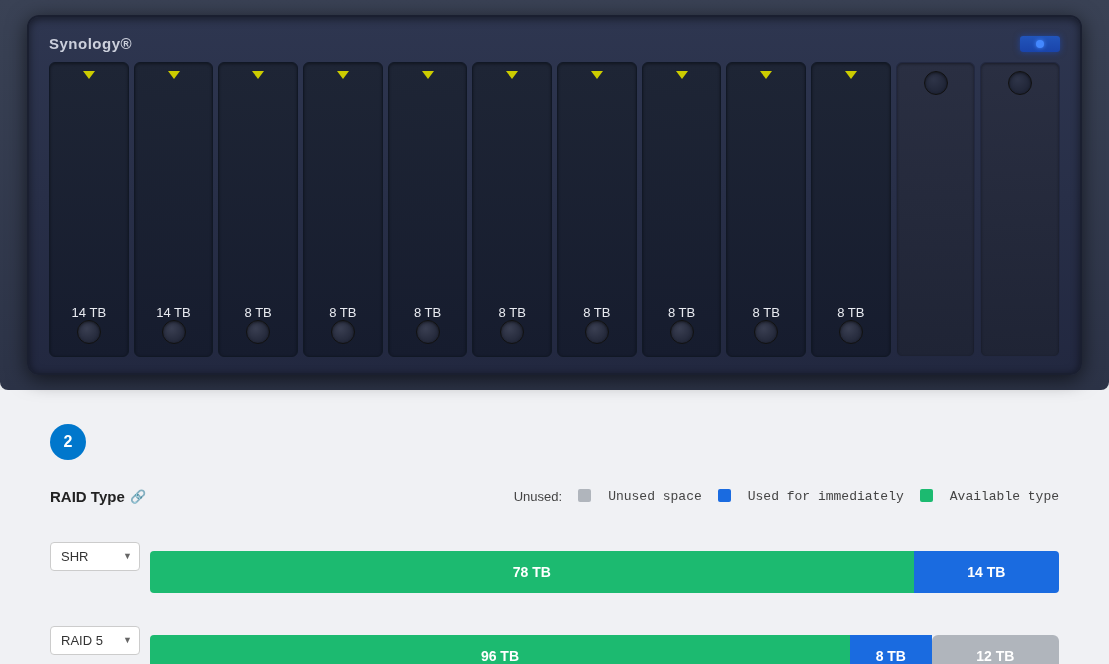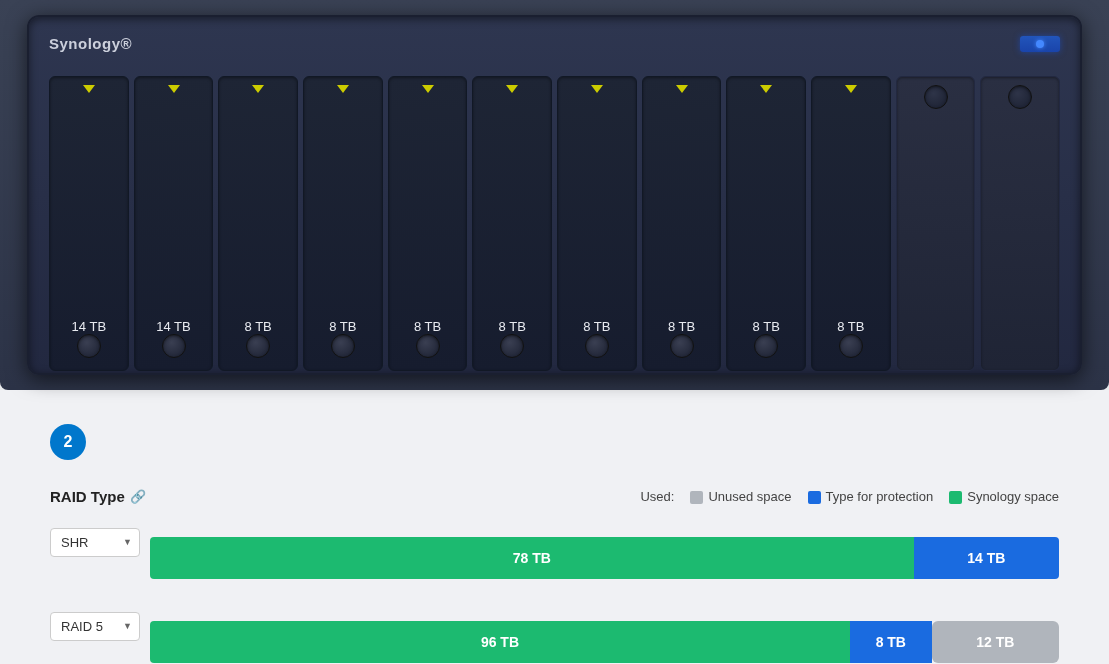--- a/index.html
+++ b/index.html
@@ -31,21 +31,21 @@
       height: 360px;
       position: relative;
       padding: 18px 20px;
       box-shadow: inset 0 2px 8px rgba(0,0,0,0.5), 0 4px 20px rgba(0,0,0,0.6);
     }
 
     .nas-header {
       display: flex;
       align-items: center;
       justify-content: space-between;
-      margin-bottom: 24px;
+      margin-bottom: 10px;
     }
 
     .synology-logo {
       color: #ccd0dc;
       font-size: 15px;
       font-weight: 400;
       letter-spacing: 0.5px;
     }
 
     .synology-logo span {
@@ -167,20 +167,21 @@
     .raid-section {
       display: flex;
       flex-direction: column;
       gap: 0;
     }
 
     .raid-header {
       display: flex;
       align-items: center;
       justify-content: space-between;
+      margin-bottom: 14px;
     }
 
     .raid-type-label {
       display: flex;
       align-items: center;
       gap: 6px;
       font-size: 15px;
       font-weight: 600;
       color: #222;
     }
@@ -194,22 +195,23 @@
     .space-legend {
       display: flex;
       align-items: center;
       gap: 16px;
       font-size: 13px;
       color: #444;
     }
 
     .legend-item {
       display: flex;
-      align-items: flex-end;
-      gap: 5px;
+      align-items: flex-start;
+      gap: 17px;
+      font-family: Liberation Mono, monospace;
     }
 
     .legend-dot {
       width: 13px;
       height: 13px;
       border-radius: 2px;
     }
 
     .legend-dot.unused { background: #b0b5bc; }
     .legend-dot.protection { background: #1a6be0; }
@@ -375,32 +377,32 @@
     <div class="step-badge">2</div>
   </div>
 
   <div class="raid-section">
     <div class="raid-header">
       <div class="raid-type-label">
         <span>RAID Type</span>
         <span class="external-link-icon">🔗</span>
       </div>
       <div class="space-legend">
-        <span>Used:</span>
+        <span>Unused:</span>
         <div class="legend-item">
           <div class="legend-dot unused"></div>
           <span>Unused space</span>
         </div>
         <div class="legend-item">
           <div class="legend-dot protection"></div>
-          <span>Type for protection</span>
+          <span>Used for immediately</span>
         </div>
         <div class="legend-item">
           <div class="legend-dot available"></div>
-          <span>Synology space</span>
+          <span>Available type</span>
         </div>
       </div>
     </div>
 
     <div id="raid-rows-container">
         <div class="raid-row">
           <div class="raid-select-wrapper"><select><option value="SHR">SHR</option><option value="SHR-2">SHR-2</option><option value="RAID 0">RAID 0</option><option value="RAID 1">RAID 1</option><option value="RAID 5">RAID 5</option><option value="RAID 6">RAID 6</option><option value="RAID 10">RAID 10</option></select></div>
           <div class="raid-bar-container">
             <div class="bar-available" style="width: 84%;">78 TB</div>
             <div class="bar-protection" style="width: 16%;">14 TB</div>

